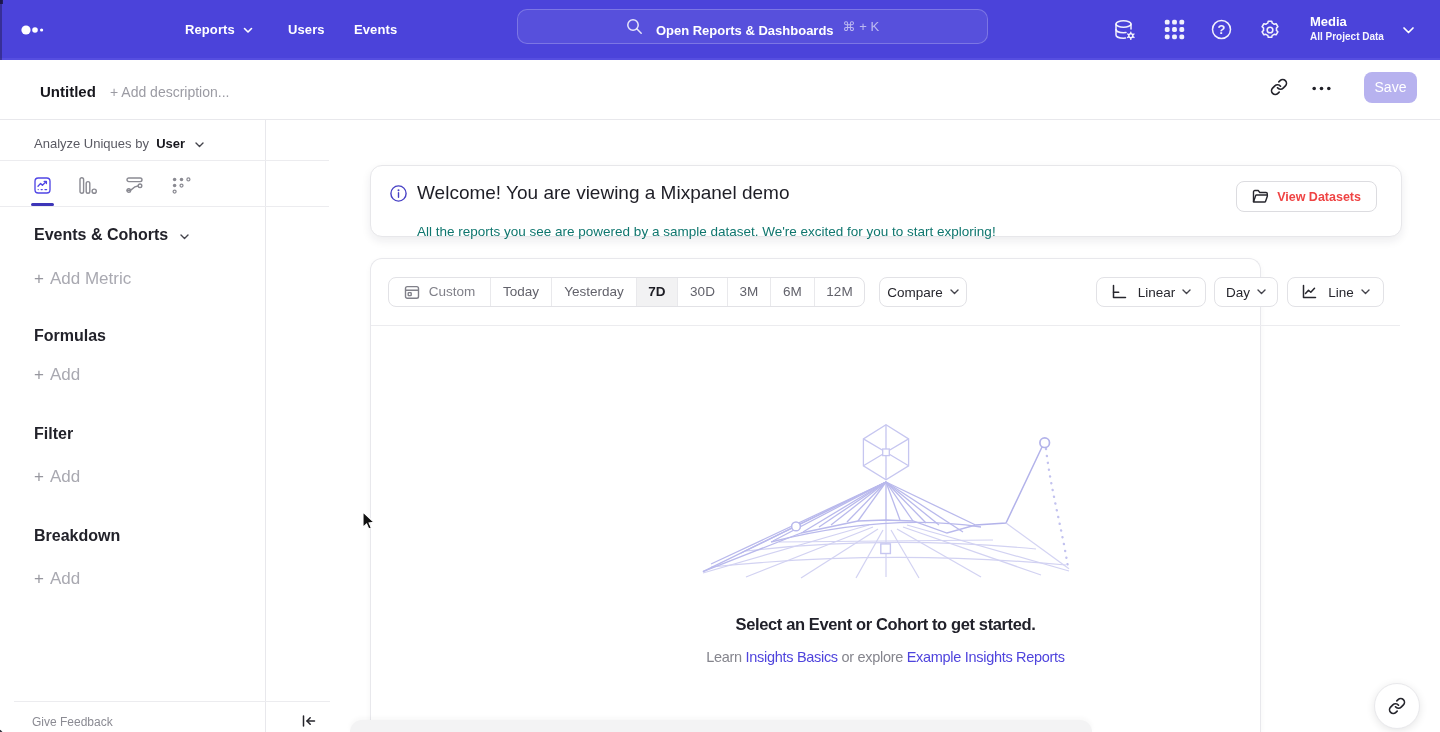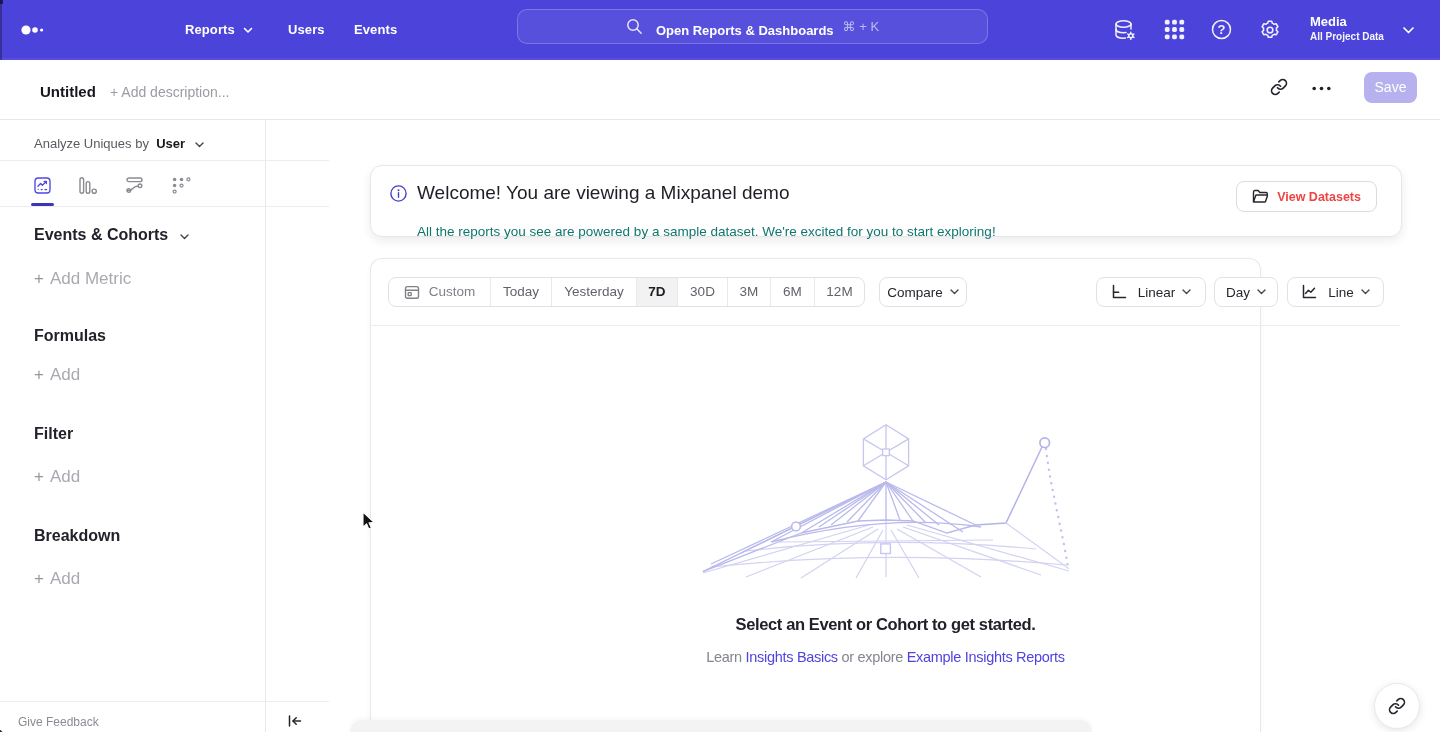--- a/index.html
+++ b/index.html
@@ -25,21 +25,21 @@
   #savebtn { position:absolute; left:1364px; top:12px; width:53px; height:31px; border-radius:8px; background:#b7b2ef; color:#fff; font-size:14px; font-weight:400; text-align:center; line-height:31px; }
 
   
   #sidebar { position:absolute; left:0; top:120px; width:266px; height:612px; background:#fff; border-right:1px solid #e8e8ec; }
   .side-row1 { position:absolute; left:34px; top:0; width:296px; height:40px; line-height:47px; font-size:13px; color:#5a5a63; }
   .side-row1 b { font-weight:700; color:#17171d; }
   .sdiv { position:absolute; left:0; width:329px; height:1px; background:#ececef; }
   .shead { position:absolute; left:34px; font-size:16px; font-weight:700; color:#22222a; }
   .sadd { position:absolute; left:34px; font-size:17px; color:#a9a9b1; }
   .sadd .pl { color:#97979f; margin-right:6px; }
-  #sfoot { position:absolute; left:0; top:581px; width:329px; height:31px; border-top:1px solid #ececef; }
+  #sfoot { position:absolute; left:14px; top:581px; width:329px; height:31px; border-top:1px solid #ececef; }
   #sfoot .gf { position:absolute; left:18px; top:13px; font-size:12px; color:#8b8b93; }
 
   
   #main { position:absolute; left:330px; top:120px; width:1110px; height:612px; background:#fff; }
   #banner { position:absolute; left:370px; top:165px; width:1032px; height:72px; background:#fff; border:1px solid #e7e7ea; border-radius:12px; box-shadow:0 4px 10px rgba(30,30,50,0.08); }
   #banner .t1 { position:absolute; left:46px; top:16px; font-size:19px; font-weight:400; color:#1e1e26; }
   #banner .t2 { position:absolute; left:46px; top:41px; font-size:13.5px; color:#0f766e;margin-top:17px; }
   #viewds { position:absolute; right:24px; top:15px; height:31px; border:1px solid #dcdce0; border-radius:8px; background:#fff; display:flex; align-items:center; padding:0 15px; }
   #viewds span { font-size:12.5px; font-weight:700; color:#ef4444; margin-left:8px; }
 

